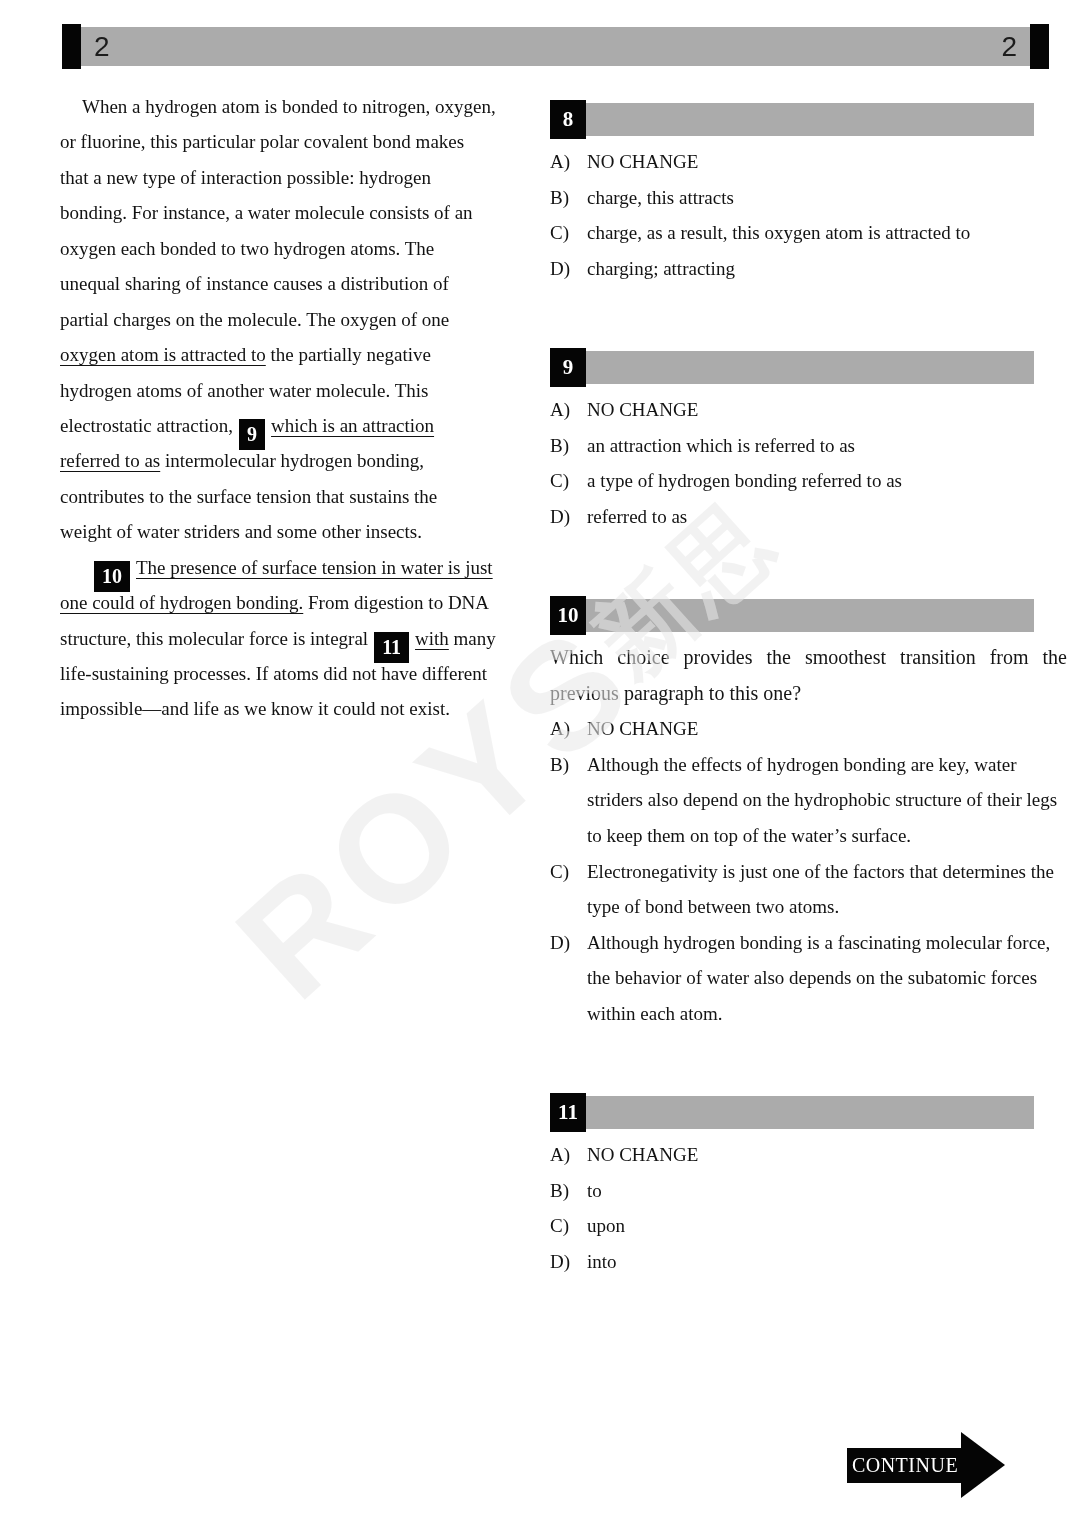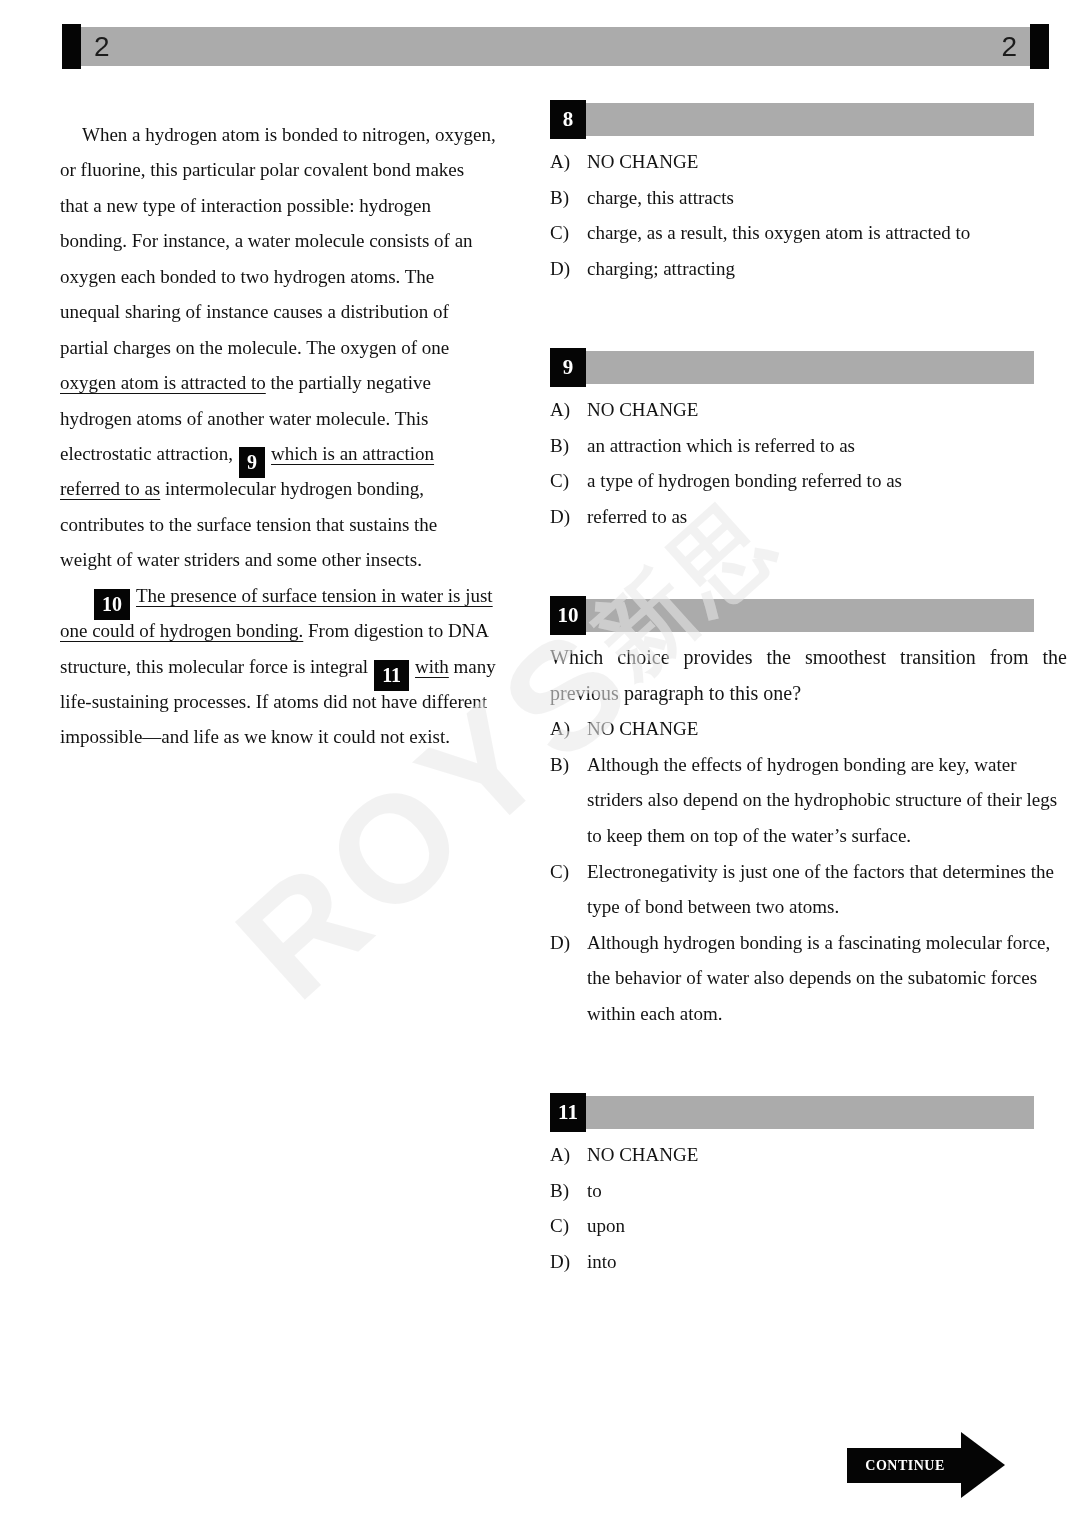--- a/index.html
+++ b/index.html
@@ -29,21 +29,21 @@
         display:flex;align-items:center;justify-content:center;}
   .qbody{margin-top:8px;}
   .qprompt{text-align:justify;font-size:20px;line-height:35.6px;color:#151515;}
   .opt{display:flex;font-size:19px;line-height:35.6px;color:#131313;}
   .olabel{width:29px;flex:none;}
   .otext{flex:1;margin-left:8px;}
 
   
   .continue{position:absolute;left:847px;top:1448px;width:116px;height:35px;background:#050505;
             display:flex;align-items:center;justify-content:center;cursor:pointer;}
-  .continue-label{color:#fff;font-weight:bold;font-size:14px;letter-spacing:.5px;}
+  .continue-label{color:#fff;font-weight:normal;font-size:20px;letter-spacing:.5px;}
   .continue-arrow{position:absolute;left:961px;top:1432px;width:0;height:0;
                   border-top:33px solid transparent;border-bottom:33px solid transparent;
                   border-left:44px solid #050505;}
 
   
   .wm{position:absolute;left:262px;top:880px;white-space:nowrap;pointer-events:none;
       font-family:"Liberation Sans",sans-serif;font-weight:bold;
       transform:rotate(-42deg);transform-origin:0 50%;}
   .wm-latin{font-size:152px;letter-spacing:9px;}
   .wm-cjk{font-size:96px;letter-spacing:4px;vertical-align:18px;}
@@ -59,21 +59,21 @@
   <div class="topbar">
     <span>2</span>
     <span>2</span>
   </div>
   <div class="corner-sq right"></div>
 
   <div class="wm wm-white" aria-hidden="true"><span class="wm-latin">ROYS</span><span class="wm-cjk">新思</span></div>
   <div class="wm wm-dark" aria-hidden="true"><span class="wm-latin">ROYS</span><span class="wm-cjk">新思</span></div>
 
   <div class="passage">
-      <div class="pline" style="padding-left: 22px; margin-top: 28px;"><span>When a hydrogen atom is bonded to nitrogen, oxygen,</span></div>
+      <div class="pline" style="padding-left: 22px;"><span>When a hydrogen atom is bonded to nitrogen, oxygen,</span></div>
       <div class="pline"><span>or fluorine, this particular polar covalent bond makes</span></div>
       <div class="pline"><span>that a new type of interaction possible: hydrogen</span></div>
       <div class="pline"><span>bonding. For instance, a water molecule consists of an</span></div>
       <div class="pline"><span>oxygen each bonded to two hydrogen atoms. The</span></div>
       <div class="pline"><span>unequal sharing of instance causes a distribution of</span></div>
       <div class="pline"><span>partial charges on the molecule. The oxygen of one</span></div>
       <div class="pline"><span class="u">oxygen atom is attracted to</span><span> the partially negative</span></div>
       <div class="pline"><span>hydrogen atoms of another water molecule. This</span></div>
       <div class="pline"><span>electrostatic attraction,</span><span class="marker">9</span><span class="u">which is an attraction</span></div>
       <div class="pline"><span class="u">referred to as</span><span> intermolecular hydrogen bonding,</span></div>

